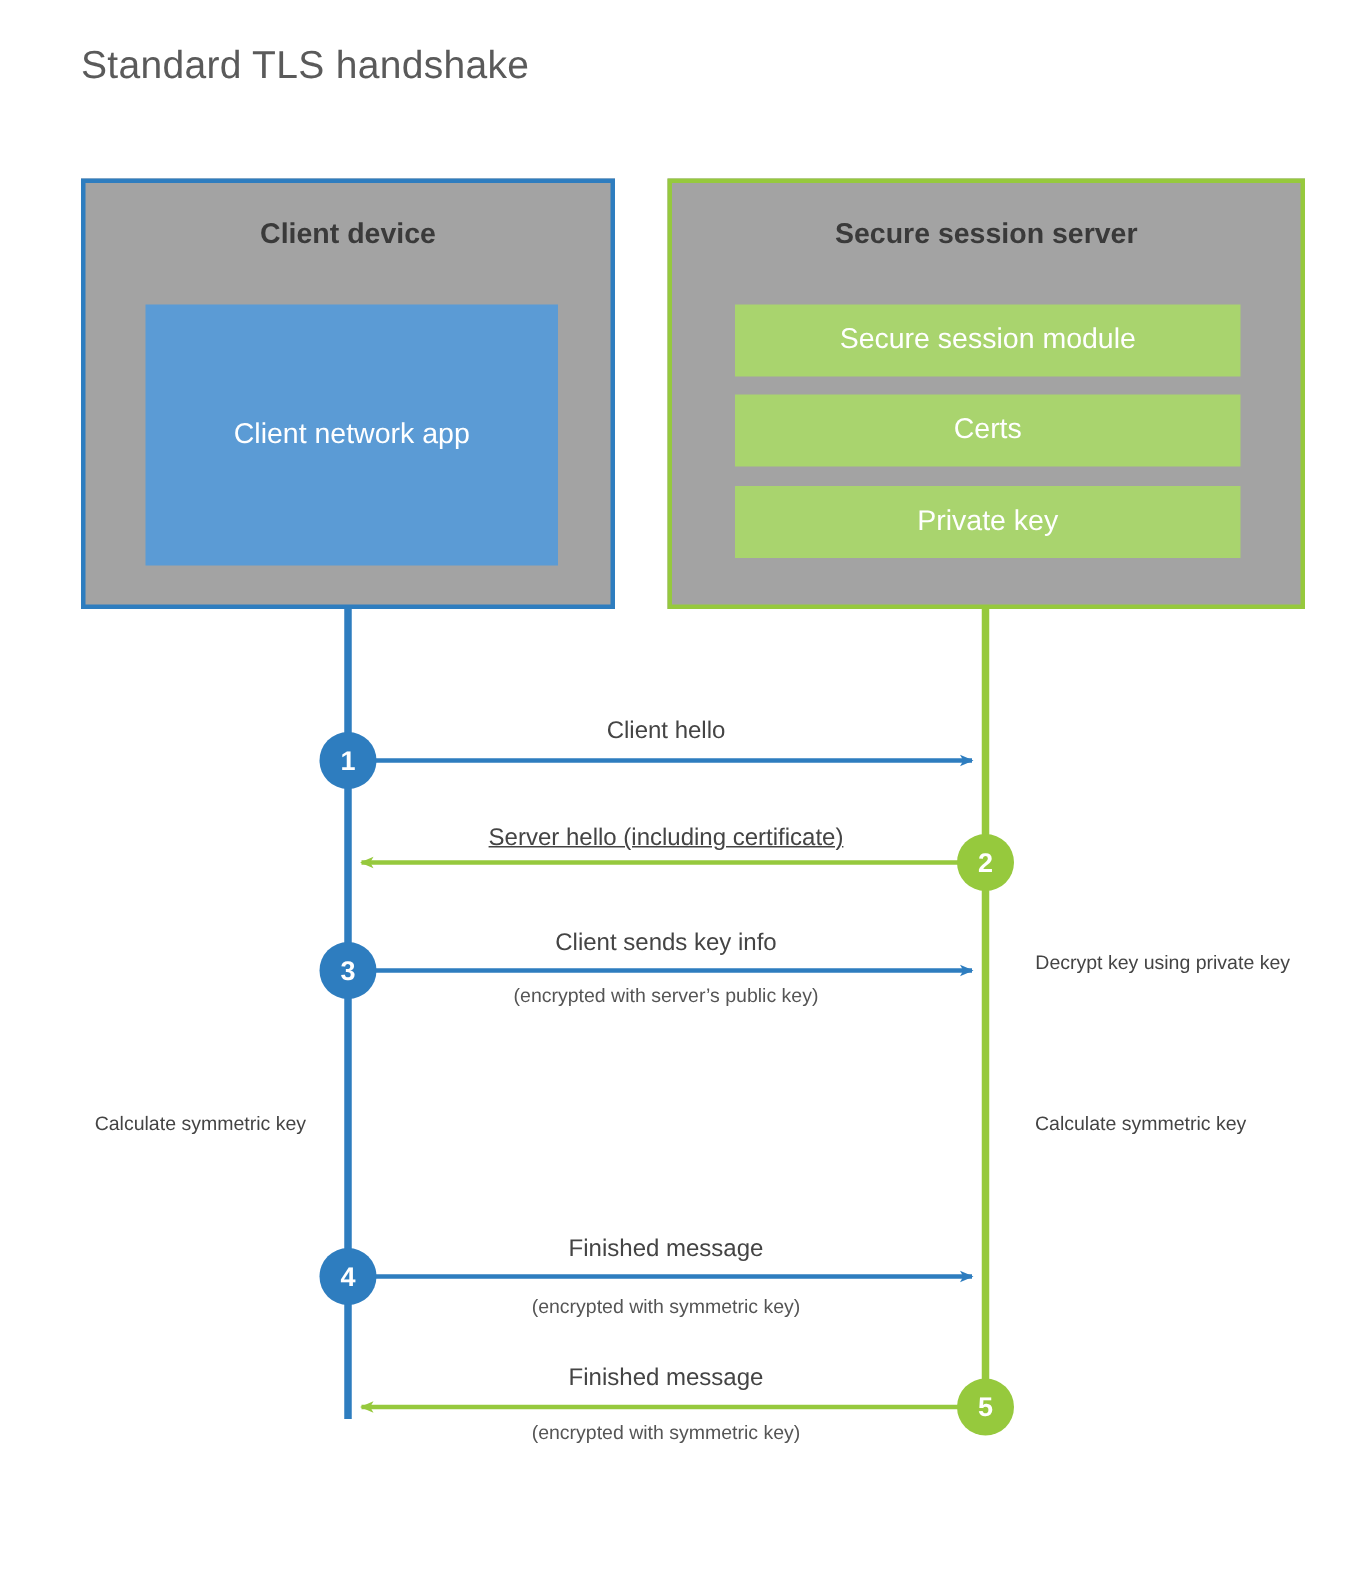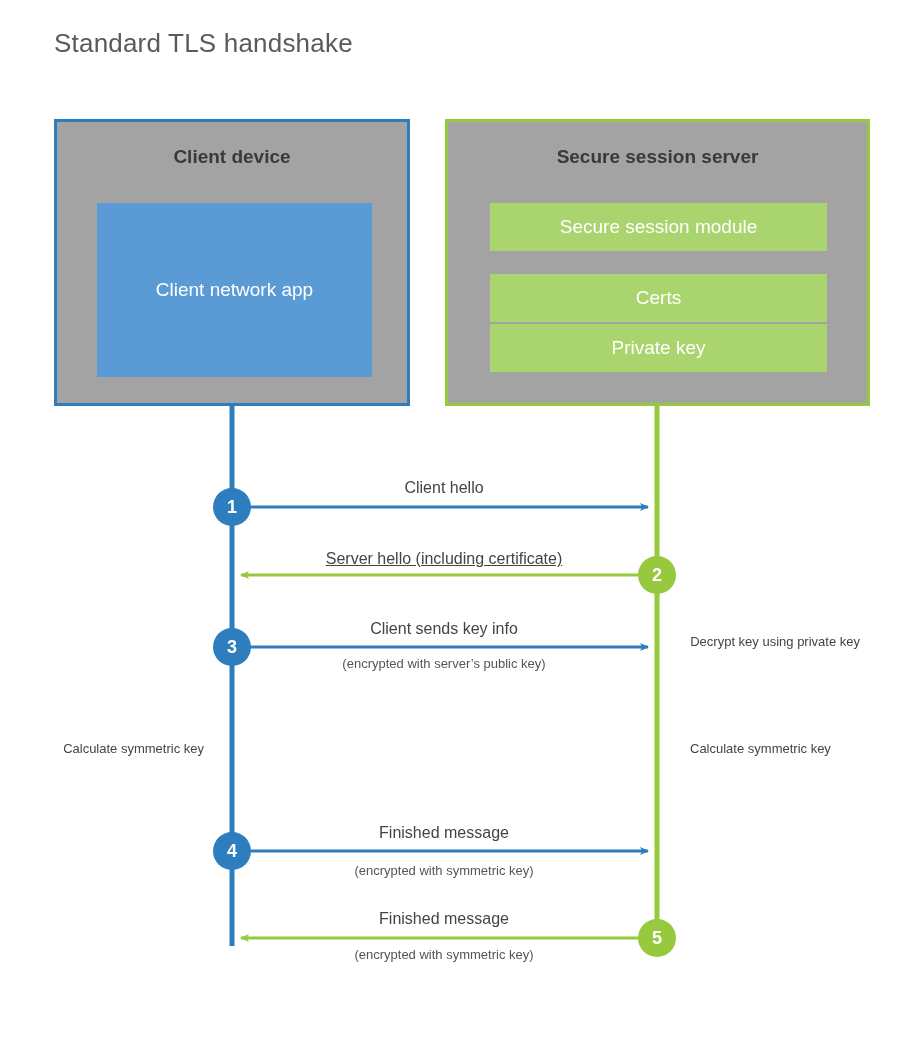--- a/index.html
+++ b/index.html
@@ -91,21 +91,21 @@
     color: #ffffff;
     font-size: 19px;
     font-weight: 400;
     display: flex;
     align-items: center;
     justify-content: center;
     text-align: center;
     box-sizing: border-box;
   }
   .server-bar.b0 { top: 81px; }
-  .server-bar.b1 { top: 152px; text-align: right; }
+  .server-bar.b1 { top: 141px; text-align: right; }
   .server-bar.b2 { top: 202px; }
 
   
   .seq-layer {
     position: absolute;
     left: 0;
     top: 0;
     width: 900px;
     height: 1058px;
   }

